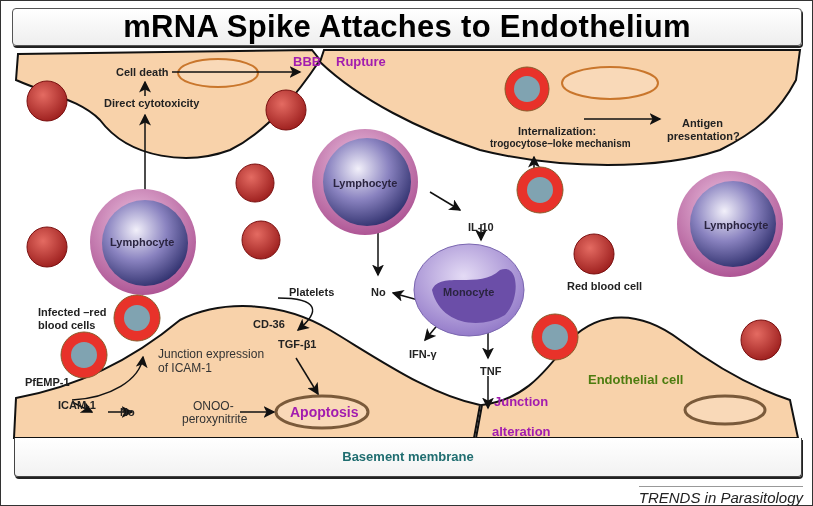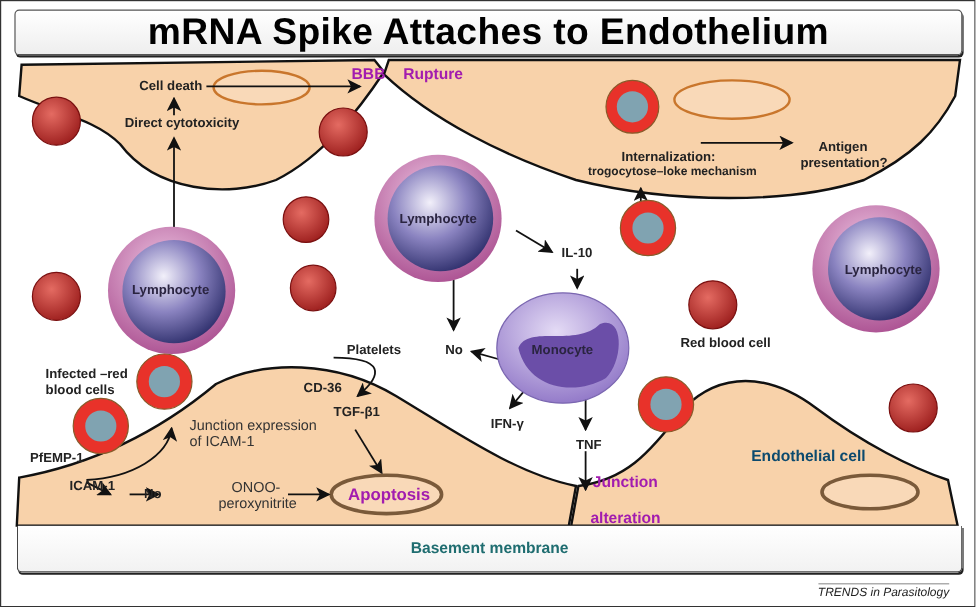--- a/index.html
+++ b/index.html
@@ -3,26 +3,26 @@
 <meta charset="utf-8">
 <style>
   html, body { margin:0; padding:0; background:#fff; }
   body { width:813px; height:506px; position:relative; overflow:hidden; font-family:"Liberation Sans", sans-serif; }
   #frame { position:absolute; left:0; top:0; width:811px; height:504px; border:1px solid #333; background:#fff; }
   #title-box { position:absolute; left:12px; top:8px; width:788px; height:36px; background:linear-gradient(#fff,#eee); border:1px solid #555; border-radius:4px; box-shadow:1px 2px 0 #222; text-align:center; }
   #title-box span { font-size:31px; font-weight:bold; color:#000; line-height:36px; letter-spacing:0.3px; }
   svg#scene { position:absolute; left:0; top:0; }
   .lbl { position:absolute; font-weight:bold; font-size:11px; color:#222; white-space:nowrap; }
   .red { color:#a21caf; font-size:13px; }
-  .teal { color:#0c4a6e; font-size:13px;margin-left:38px; }
+  .teal { color:#4d7c0f; font-size:13px; }
   .norm { font-weight:normal; font-size:12px; color:#333; }
   .cell-lbl { position:absolute; font-weight:bold; font-size:11px; color:#2a2440; white-space:nowrap; }
   #basement { position:absolute; left:14px; top:438px; width:786px; height:38px; background:linear-gradient(#fff,#f2f2f2); border:1px solid #444; border-top:none; box-shadow:1px 2px 0 #222; border-radius:0 0 4px 4px; text-align:center; }
   #basement span { line-height:38px; font-weight:bold; font-size:13px; color:#1f6d70;margin-top:33px; }
-  #credit { position:absolute; right:22px; top:486px; font-style:italic; font-size:10px; color:#222; border-top:1px solid #999; padding-top:2px; }
+  #credit { position:absolute; right:10px; top:486px; font-style:italic; font-size:15px; color:#222; border-top:1px solid #999; padding-top:2px; }
 </style>
 </head>
 <body>
 
 <div id="frame"></div>
 
 <div id="title-box">
   <span>mRNA Spike Attaches to Endothelium</span>
 </div>
 
@@ -127,21 +127,21 @@
 </svg>
 
 <span class="lbl red" style="left:293px;top:54px">BBB</span>
 <span class="lbl red" style="left:336px;top:54px">Rupture</span>
 <span class="lbl" style="left:116px;top:66px">Cell death</span>
 <span class="lbl" style="left:104px;top:97px">Direct cytotoxicity</span>
 <span class="lbl" style="left:518px;top:125px">Internalization:</span>
 <span class="lbl" style="left:490px;top:138px;font-size:10px">trogocytose–loke mechanism</span>
 <span class="lbl" style="left:682px;top:117px">Antigen</span>
 <span class="lbl" style="left:667px;top:130px">presentation?</span>
-<span class="lbl" style="left:468px;top:205px">IL-10</span>
+<span class="lbl" style="left:468px;top:221px">IL-10</span>
 <span class="lbl" style="left:371px;top:286px">No</span>
 <span class="lbl" style="left:409px;top:348px">IFN-γ</span>
 <span class="lbl" style="left:480px;top:365px">TNF</span>
 <span class="lbl" style="left:289px;top:286px">Platelets</span>
 <span class="lbl" style="left:253px;top:318px">CD-36</span>
 <span class="lbl" style="left:278px;top:338px">TGF-β1</span>
 <span class="lbl" style="left:38px;top:306px">Infected –red</span>
 <span class="lbl" style="left:38px;top:319px">blood cells</span>
 <span class="lbl" style="left:25px;top:376px">PfEMP-1</span>
 <span class="lbl" style="left:58px;top:399px">ICAM-1</span>

